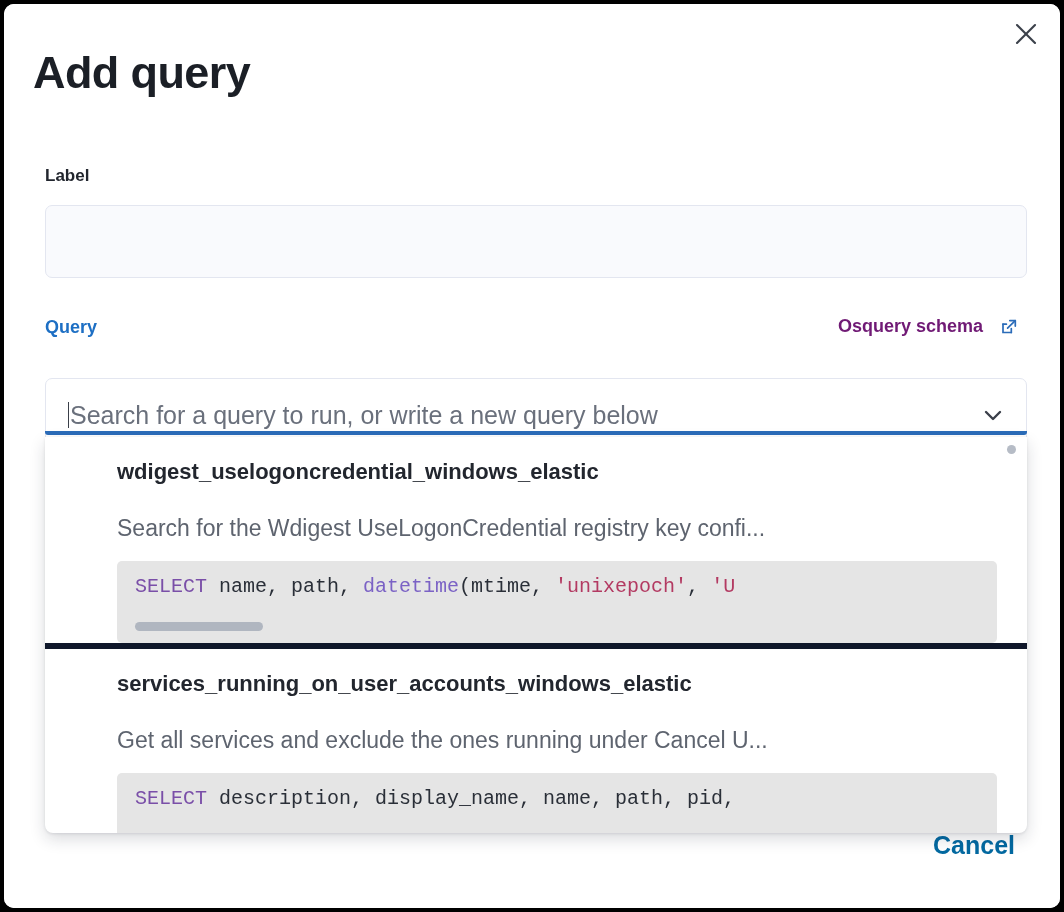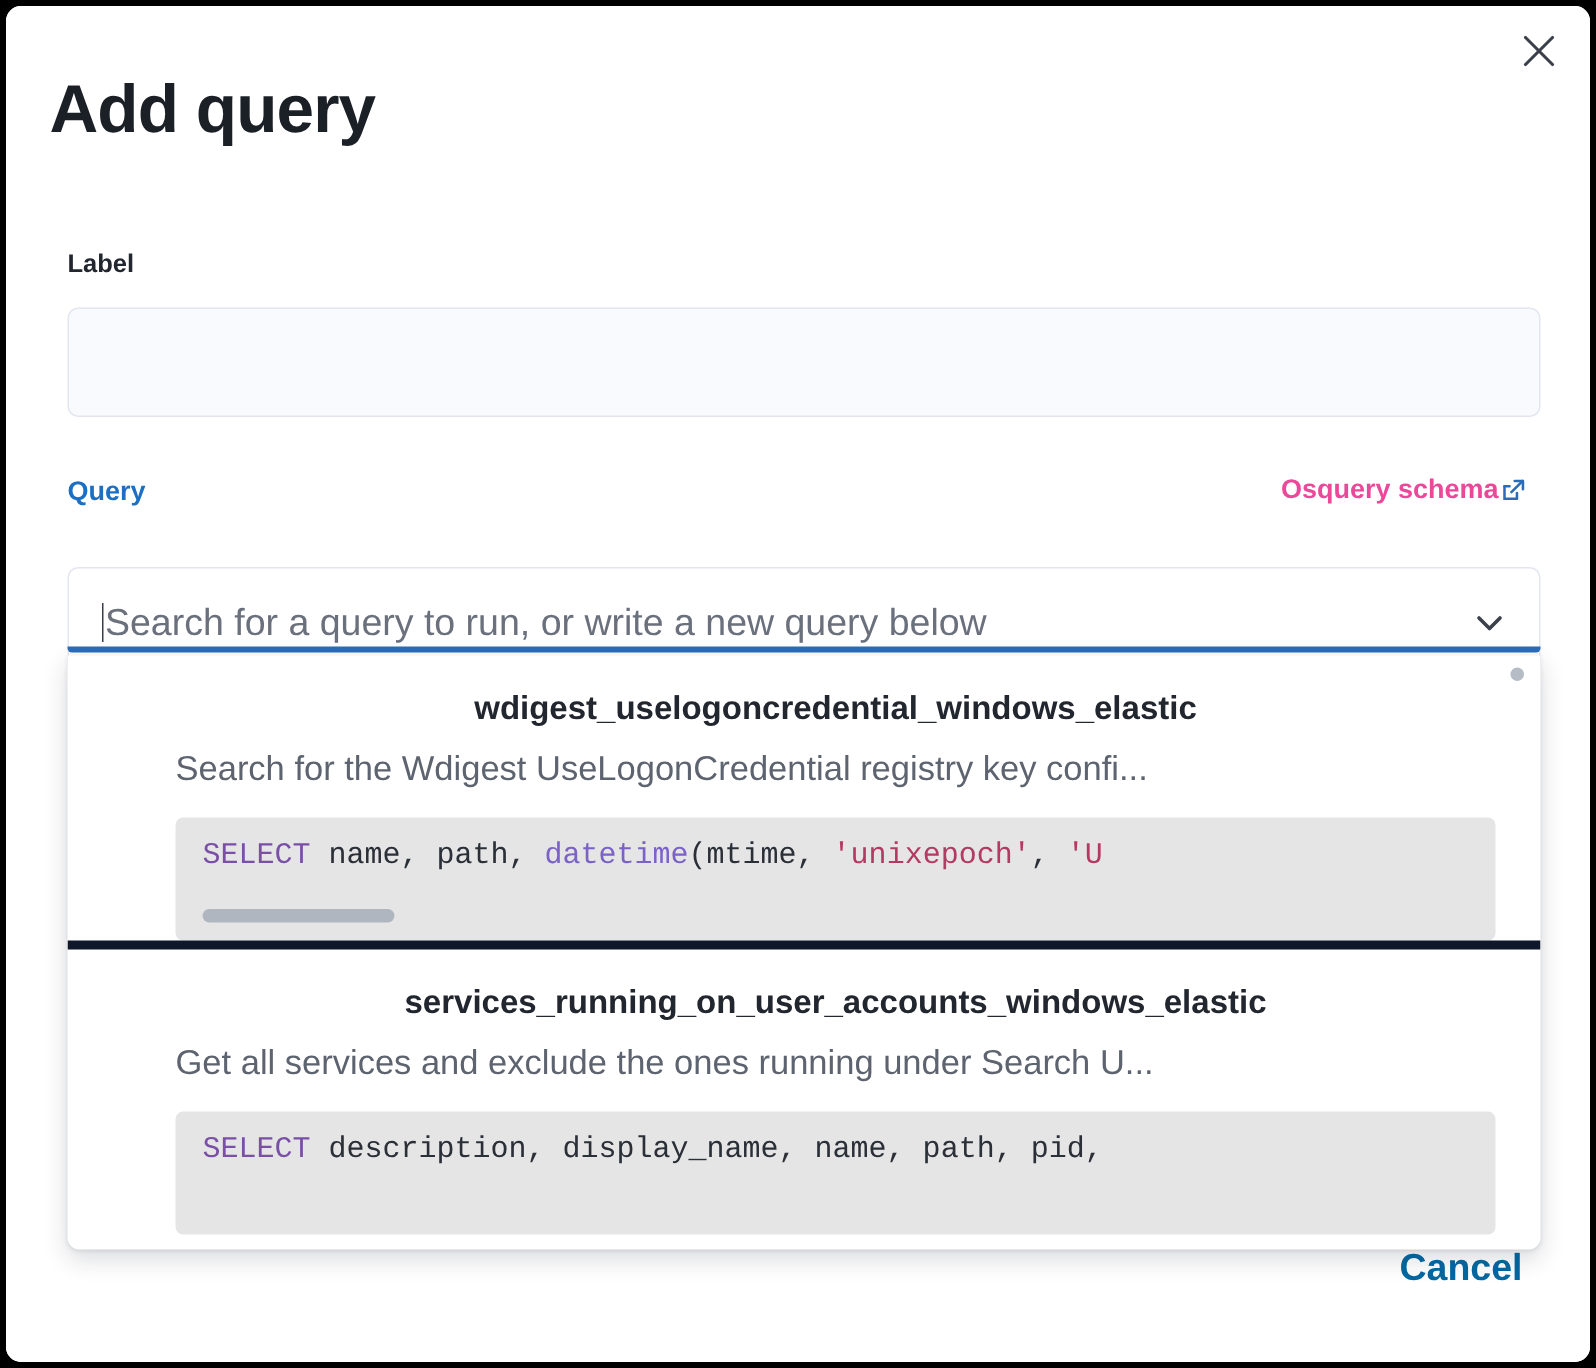--- a/index.html
+++ b/index.html
@@ -99,24 +99,24 @@
     font-weight: 700;
     color: #1d6fc4;
     cursor: pointer;
   }
   .schema-link {
     position: absolute;
     right: 41px;
     top: 312px;
     font-size: 18px;
     font-weight: 700;
-    color: #ec4899;
-    display: flex;
-    align-items: center;
-    gap: 0;
+    color: #701a75;
+    display: flex;
+    align-items: center;
+    gap: 16px;
     cursor: pointer;
     text-decoration: none;
   }
   .schema-link svg { display: block; }
 
   
   .combo {
     position: absolute;
     left: 41px;
     top: 374px;
@@ -190,24 +190,23 @@
     cursor: pointer;
   }
   .dd-item + .dd-item { border-top: 6px solid #0f172a; }
   .dd-title {
     font-size: 22px;
     font-weight: 700;
     color: #22262e;
     line-height: 1.2;
     white-space: nowrap;
     overflow: hidden;
-    text-align: center;
   }
   .dd-desc {
-    margin-top: 14px;
+    margin-top: 30px;
     font-size: 23px;
     color: #5e646f;
     line-height: 1.2;
     white-space: nowrap;
     overflow: hidden;
   }
   .dd-code {
     position: relative;
     margin-top: 18px;
     background: #e5e5e5;
@@ -324,21 +323,21 @@
         <div class="dd-title">wdigest_uselogoncredential_windows_elastic</div>
         <div class="dd-desc">Search for the Wdigest UseLogonCredential registry key confi...</div>
         <div class="dd-code">
           <div class="code-line"><span class="tok-kw">SELECT</span><span class="tok-plain"> name, path, </span><span class="tok-fn">datetime</span><span class="tok-plain">(mtime, </span><span class="tok-str">'unixepoch'</span><span class="tok-plain">, </span><span class="tok-str">'U</span></div>
           <div class="code-scrollbar"></div>
         </div>
       </div>
 
       <div class="dd-item">
         <div class="dd-title">services_running_on_user_accounts_windows_elastic</div>
-        <div class="dd-desc">Get all services and exclude the ones running under Search U...</div>
+        <div class="dd-desc">Get all services and exclude the ones running under Cancel U...</div>
         <div class="dd-code">
           <div class="code-line"><span class="tok-kw">SELECT</span><span class="tok-plain"> description, display_name, name, path, pid,</span></div>
         </div>
       </div>
     </div>
 
   </div>
 </div>
 
 </body></html>

